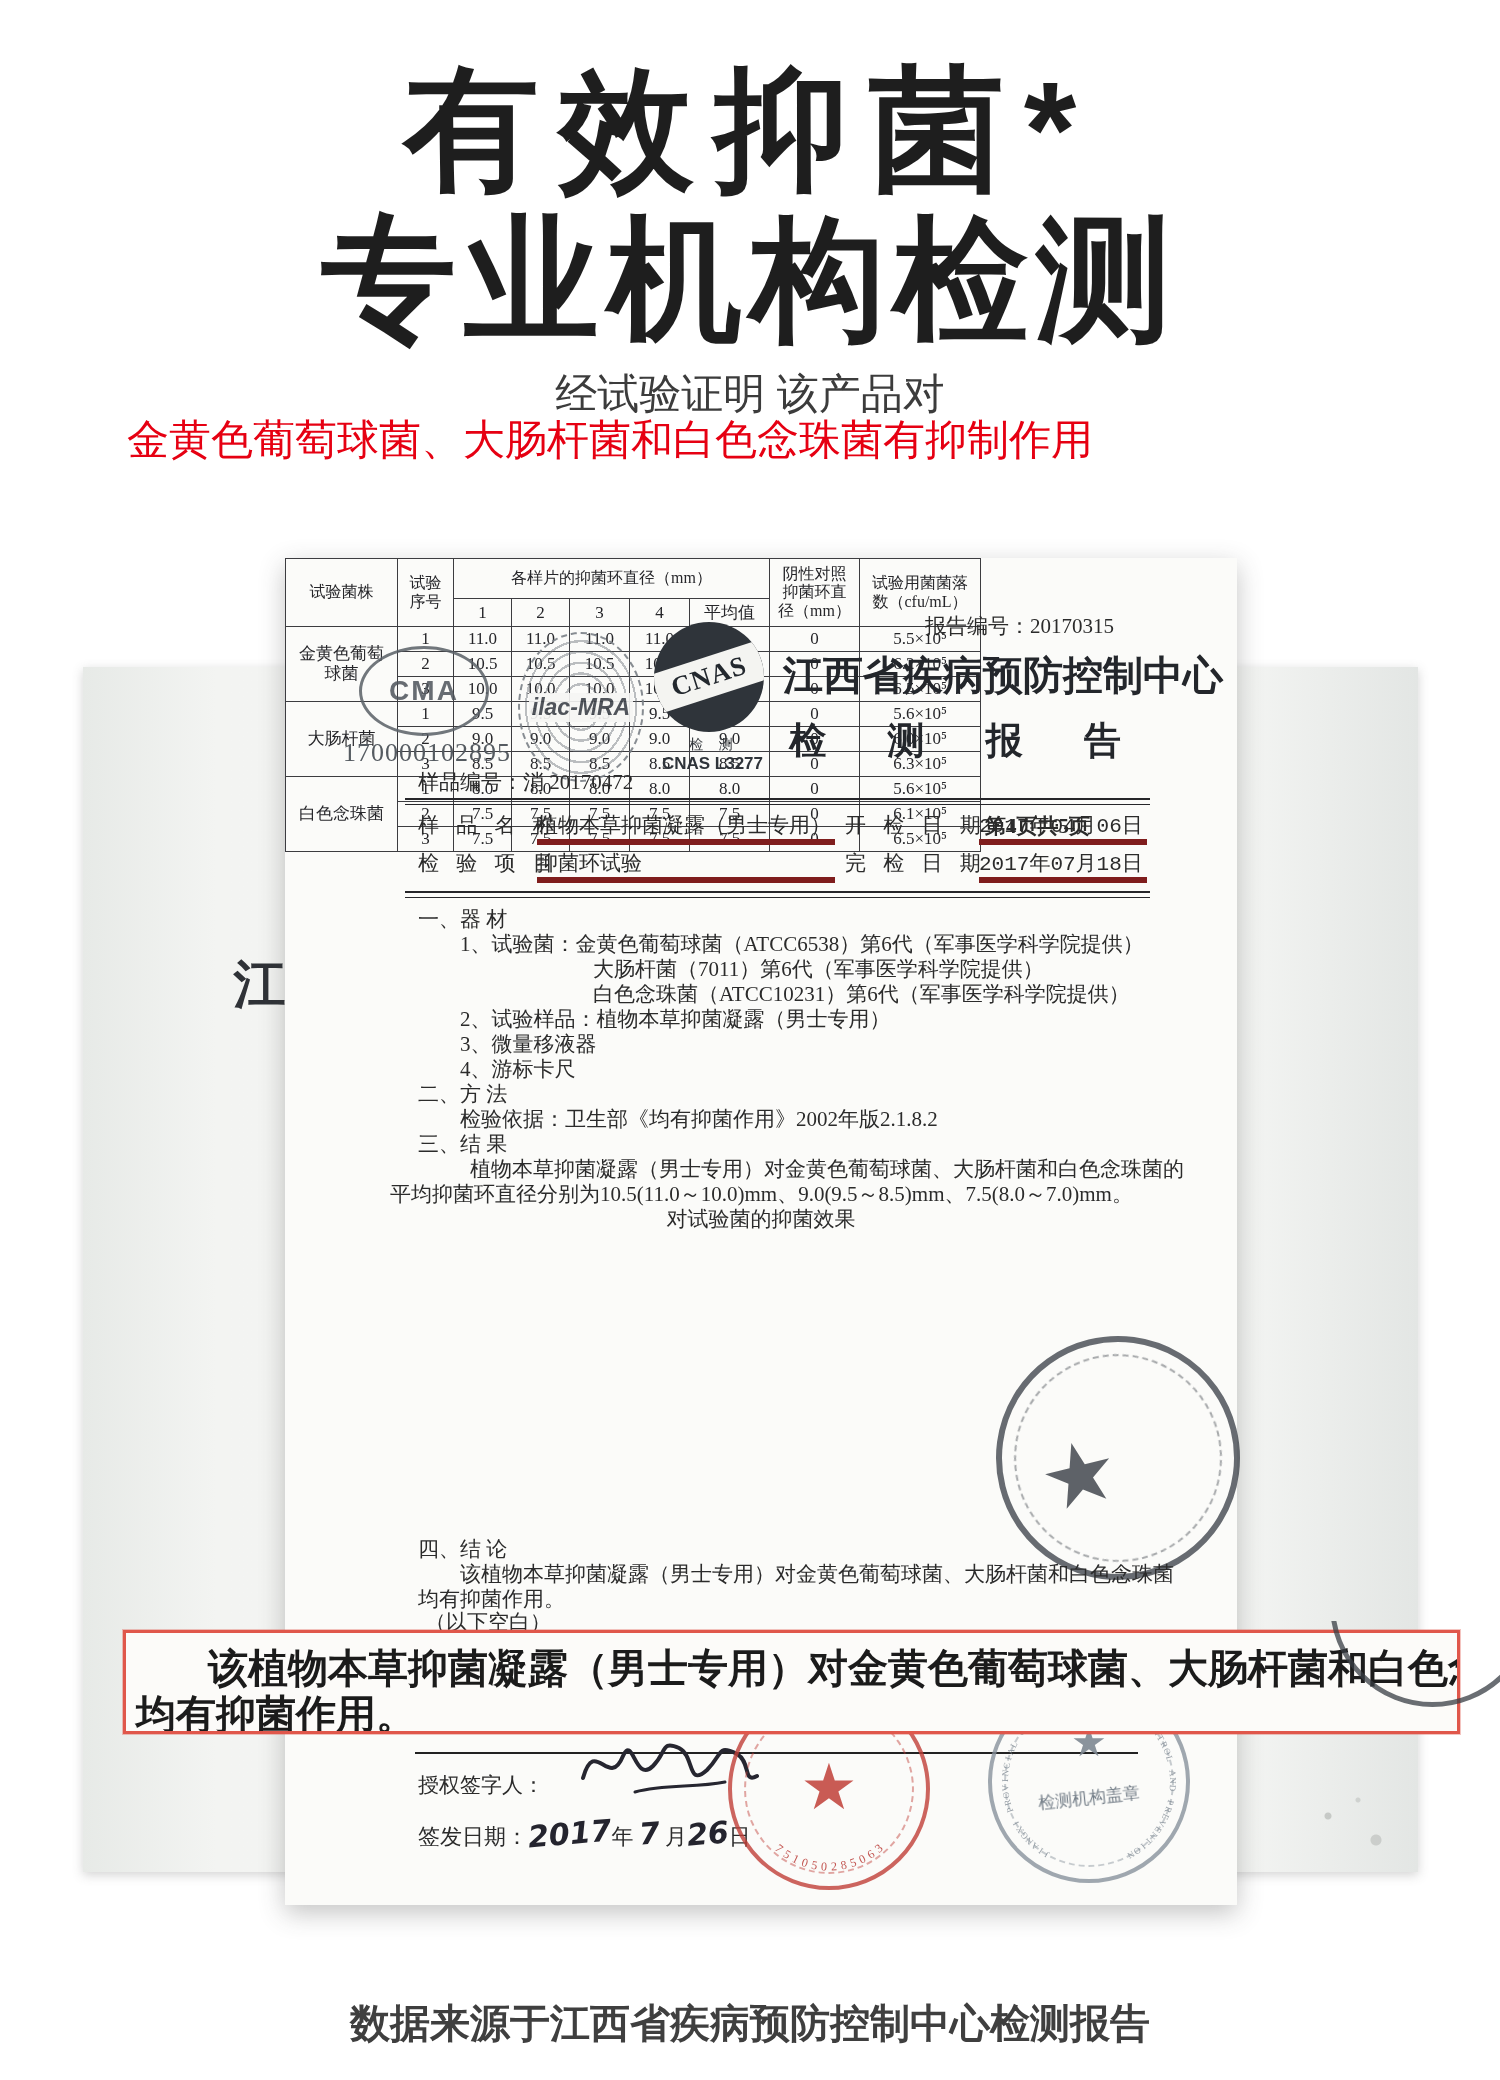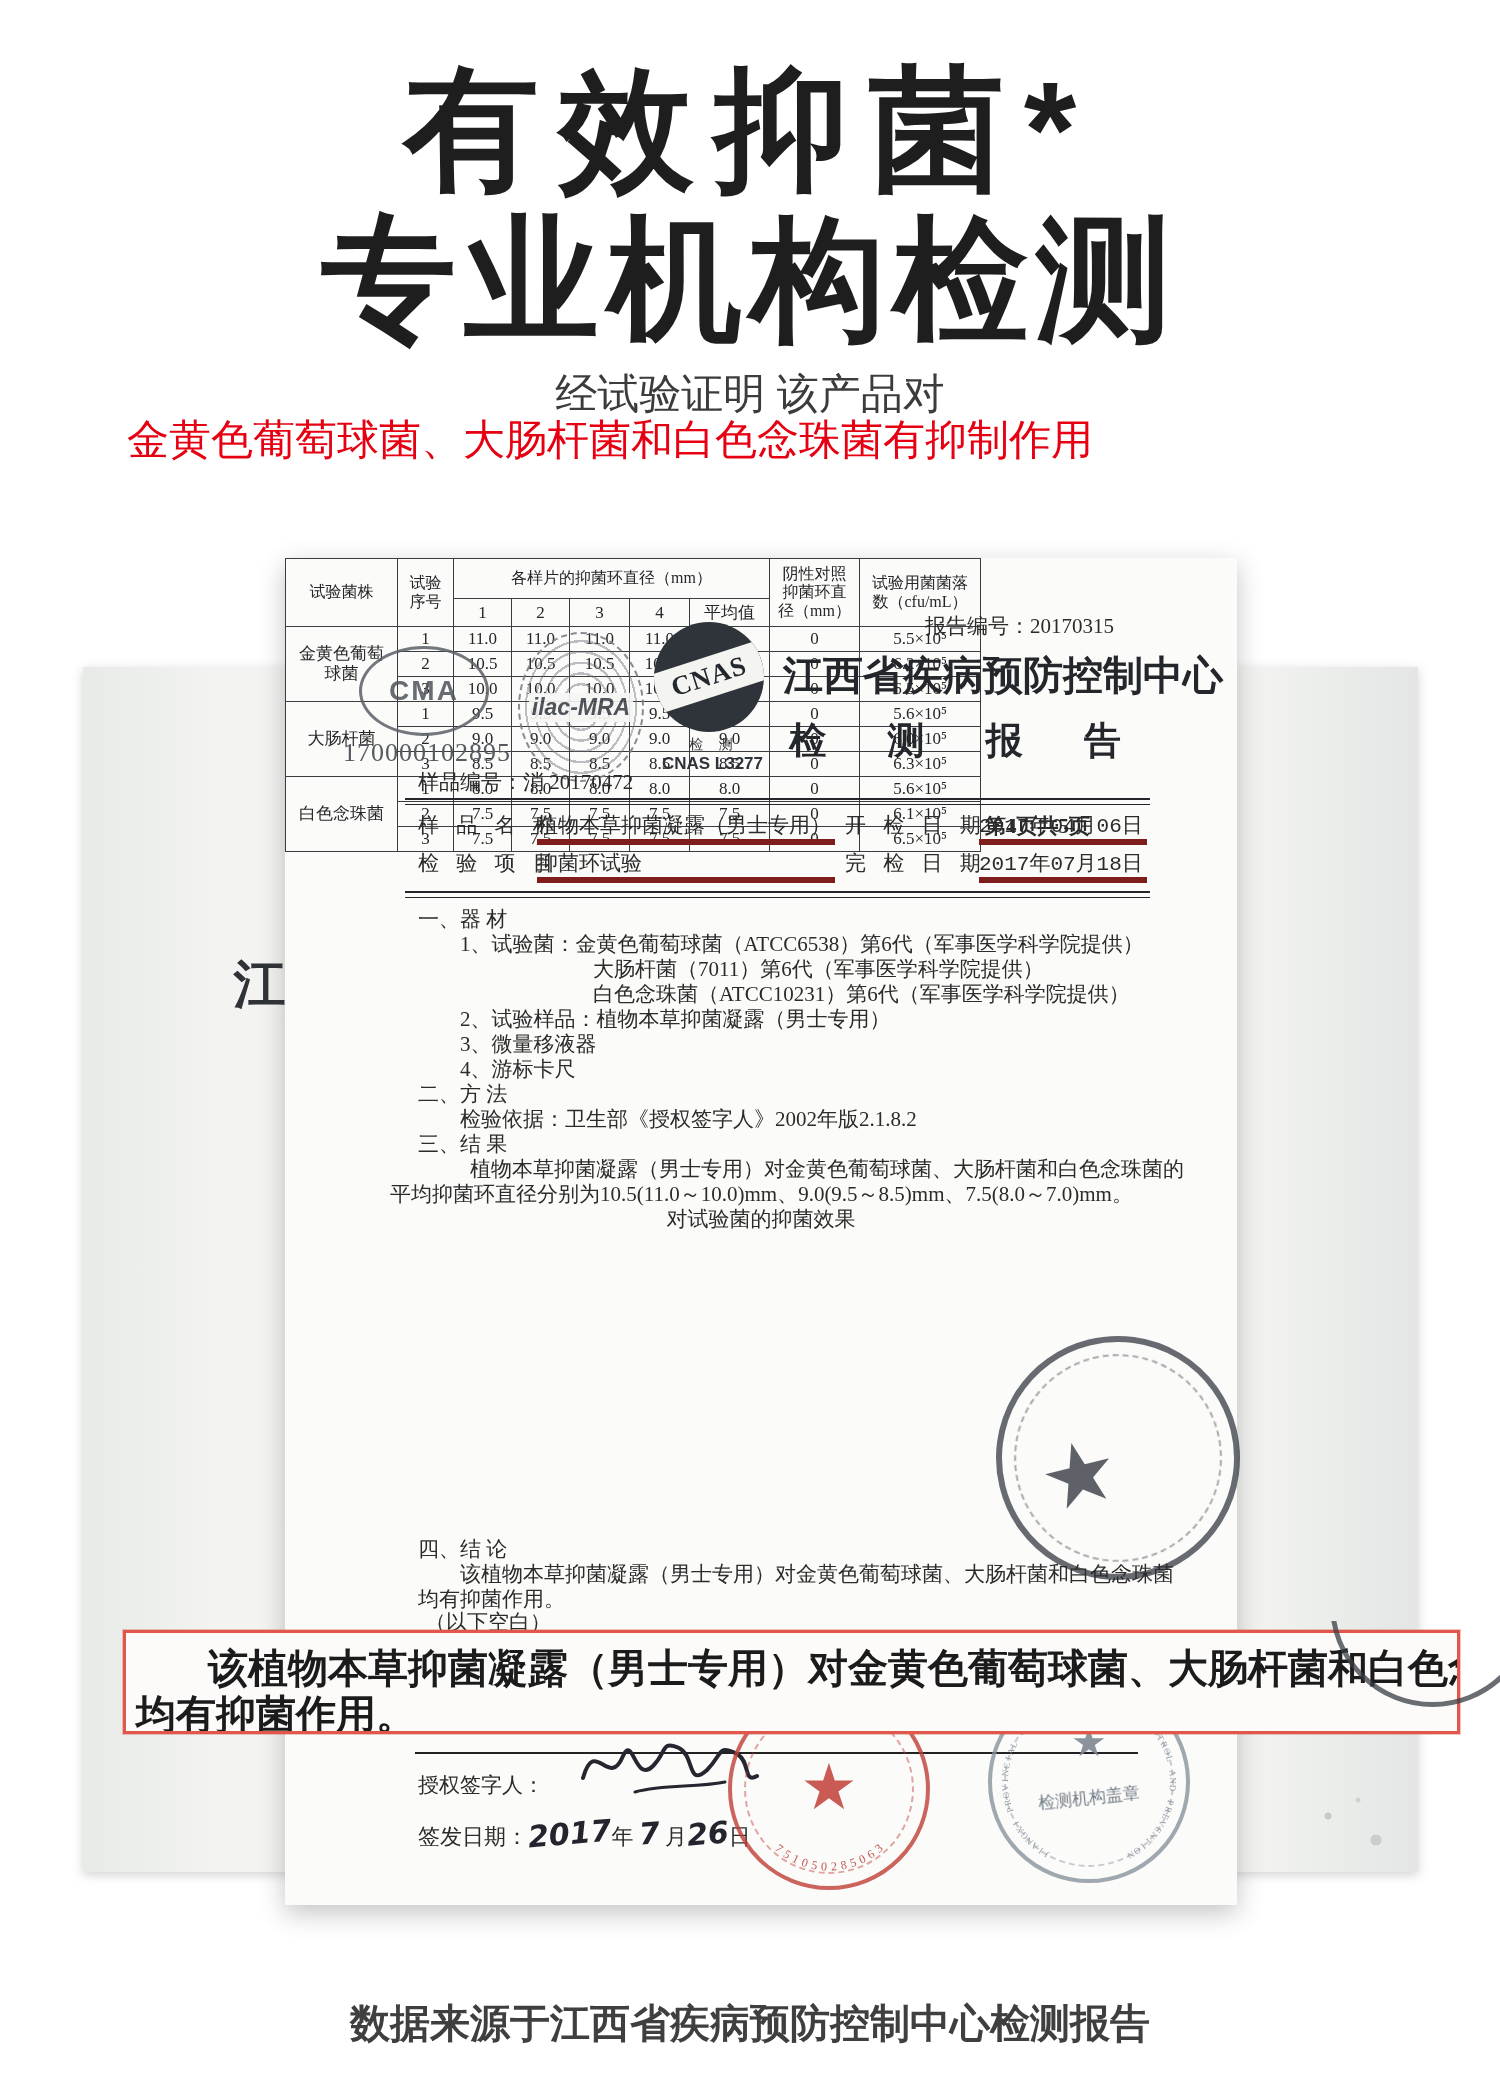--- a/index.html
+++ b/index.html
@@ -149,21 +149,21 @@
   <div class="dline" id="dline2"></div>
 
   <div class="docline" style="left:133px;top:347px;">一、器 材</div>
   <div class="docline" style="left:175px;top:372px;">1、试验菌：金黄色葡萄球菌（ATCC6538）第6代（军事医学科学院提供）</div>
   <div class="docline" style="left:308px;top:397px;">大肠杆菌（7011）第6代（军事医学科学院提供）</div>
   <div class="docline" style="left:308px;top:422px;">白色念珠菌（ATCC10231）第6代（军事医学科学院提供）</div>
   <div class="docline" style="left:175px;top:447px;">2、试验样品：植物本草抑菌凝露（男士专用）</div>
   <div class="docline" style="left:175px;top:472px;">3、微量移液器</div>
   <div class="docline" style="left:175px;top:497px;">4、游标卡尺</div>
   <div class="docline" style="left:133px;top:522px;">二、方 法</div>
-  <div class="docline" style="left:175px;top:547px;">检验依据：卫生部《授权签字人》2002年版2.1.8.2</div>
+  <div class="docline" style="left:175px;top:547px;">检验依据：卫生部《均有抑菌作用》2002年版2.1.8.2</div>
   <div class="docline" style="left:133px;top:572px;">三、结 果</div>
   <div class="docline" style="left:185px;top:597px;">植物本草抑菌凝露（男士专用）对金黄色葡萄球菌、大肠杆菌和白色念珠菌的</div>
   <div class="docline" style="left:105px;top:622px;">平均抑菌环直径分别为10.5(11.0～10.0)mm、9.0(9.5～8.5)mm、7.5(8.0～7.0)mm。</div>
   <div class="docline" style="left:0;top:647px;width:952px;text-align:center;">对试验菌的抑菌效果</div>
 
   <table id="rtable">
     <colgroup>
       <col style="width:112px">
         <col style="width:56px">
         <col style="width:58px">

